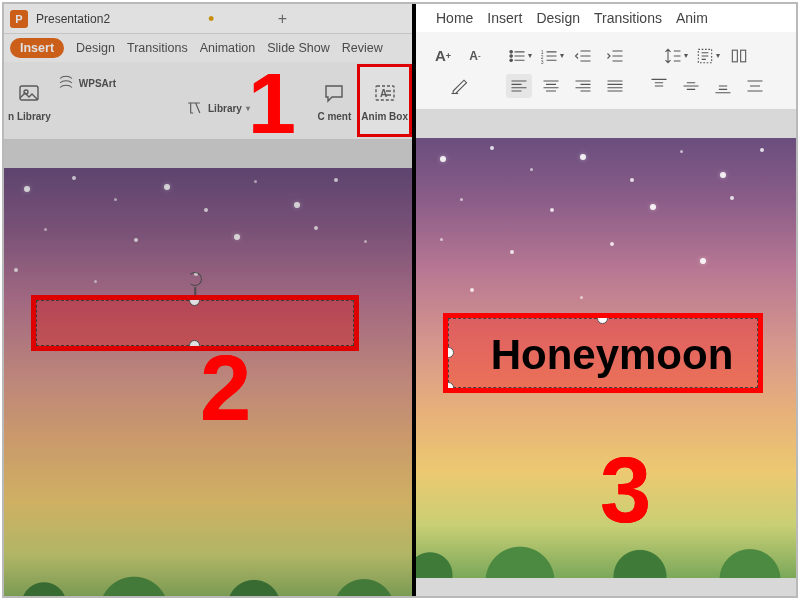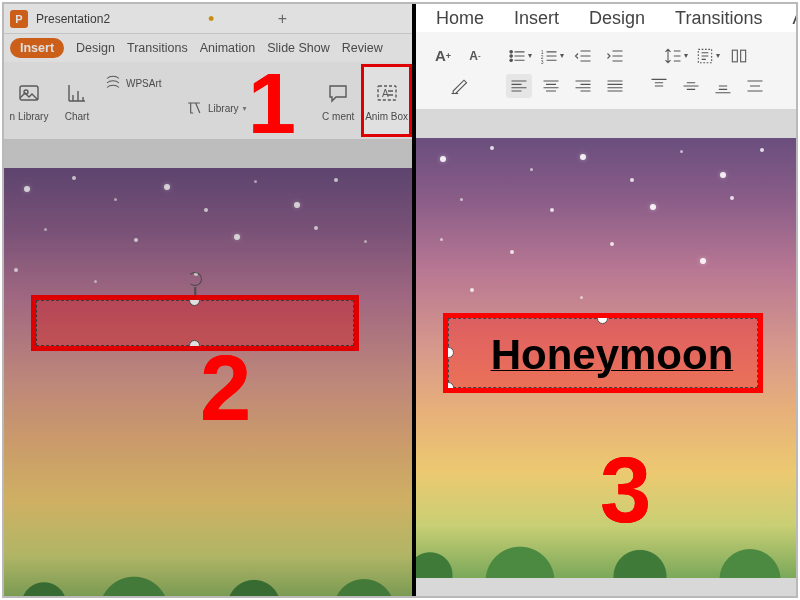--- a/index.html
+++ b/index.html
@@ -53,21 +53,21 @@
   
   .tabstrip {
     height: 28px;
     display: flex; align-items: center;
     gap: 12px;
     padding-left: 6px;
     font-size: 12.5px;
     color: #555;
     background: #fcfcfc;
   }
-  .tabstrip.right-strip { padding-left: 20px; gap: 30px; font-size: 18px; color: #444; }
+  .tabstrip.right-strip { padding-left: 20px; gap: 14px; font-size: 14px; color: #444; }
   .ribtab { cursor: default; }
   .ribtab.active {
     background: #e86b1c;
     color: #fff;
     padding: 3px 10px;
     border-radius: 10px;
     font-weight: 600;
   }
 
   
@@ -81,20 +81,21 @@
     font-size: 10px;
     color: #555;
     position: relative;
   }
   .rib-btn {
     display: flex; flex-direction: column;
     align-items: center; justify-content: center;
     min-width: 46px;
     padding: 2px 2px;
     gap: 4px;
+    font-weight: bold;
   }
   .rib-btn.wide { min-width: 58px; }
   .rib-btn .lbl { font-size: 10px; color: #555; white-space: nowrap; }
   .rib-btn .drop { font-size: 8px; color: #888; }
   .rib-btn.highlight {
     outline: 3px solid #fd0000;
     outline-offset: -1px;
     background: #fff;
   }
   .ico {
@@ -177,21 +178,21 @@
   }
   .tb-sel .box {
     border: 1.5px dashed #444;
     background: rgba(255,0,0,0.32);
     position: relative;
     padding: 4px;
     text-align: center;
   }
   .tb-sel.left-sel { left: 42px; top: 132px; width: 318px; }
   .tb-sel.left-sel .box { height: 46px; }
-  .tb-sel.right-sel { left: 68px; top: 180px; width: 310px; text-decoration: underline; }
+  .tb-sel.right-sel { left: 68px; top: 180px; width: 310px; }
   .tb-sel.right-sel .box { height: auto; padding: 12px 6px 8px 24px; }
   .tb-sel .txt {
     font-family: Arial, sans-serif;
     font-weight: 700;
     font-size: 42px;
     color: #000;
     white-space: nowrap;
   }
   .red-outline {
     position: absolute;
@@ -267,28 +268,20 @@
     <div class="ribbon">
       <div class="rib-btn">
         <span class="ico">
           <svg viewBox="0 0 24 24">
               <rect x="3" y="5" width="18" height="14" rx="2"></rect>
               <circle cx="9" cy="11" r="2"></circle>
               <path d="M3 17l5-5 4 4 3-3 6 6"></path>
             </svg>
         </span>
         <span class="lbl">n Library</span>
-      </div>
-      <div class="rib-btn">
-        <span class="ico">
-          <svg viewBox="0 0 24 24">
-              <path d="M4 20V4M4 20h16M8 20v-6M13 20v-10M18 20v-4"></path>
-            </svg>
-        </span>
-        <span class="lbl">Chart</span>
       </div>
       <div class="rib-btn" style="flex-direction:row; min-width:auto; align-items:center; gap:4px; height:26px; align-self:flex-start; margin-top:4px;">
         <span class="ico" style="width:18px;height:18px;">
           <svg viewBox="0 0 24 24">
               <path d="M4 6c4-4 12-4 16 0M4 12c4-4 12-4 16 0M4 18c4-4 12-4 16 0"></path>
             </svg>
         </span>
         <span class="lbl">WPSArt</span>
       </div>
       <div class="rib-btn" style="position:absolute; left:178px; top:34px; flex-direction:row; min-width:auto; gap:4px;">

